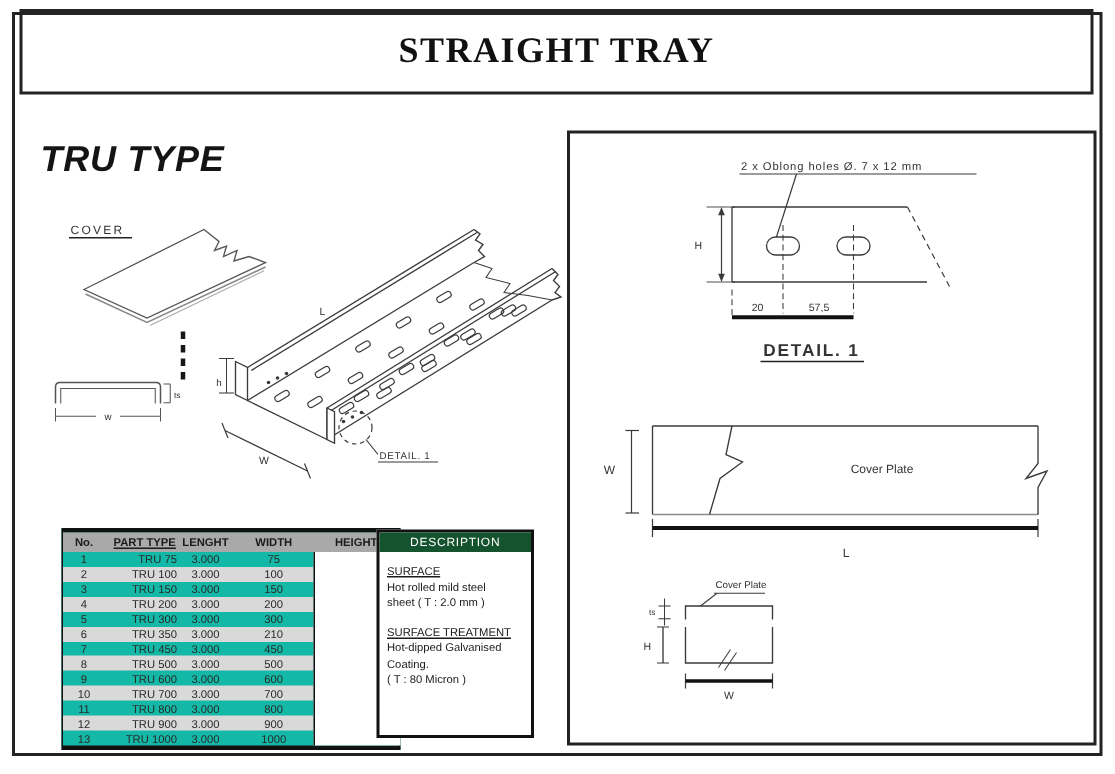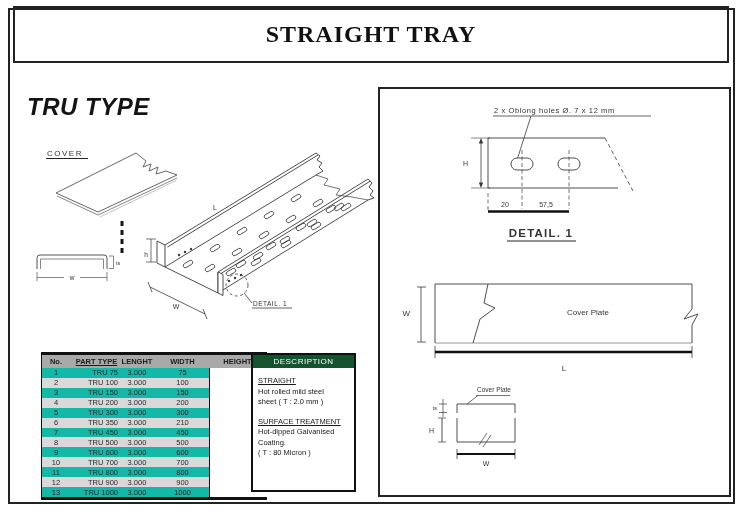--- a/index.html
+++ b/index.html
@@ -326,21 +326,21 @@
     <span style="top:32px">50</span>
     <span style="top:49px">75</span>
     <span style="top:65px">100</span>
     <span style="top:80px">150</span>
   </div>
 </div>
 
 <div class="abs desc-box">
   <div class="desc-head">DESCRIPTION</div>
   <div class="desc-body">
-    <div class="u">STRAIGHT</div>
+    <div class="u">SURFACE</div>
     <div>Hot rolled mild steel</div>
     <div>sheet ( T : 2.0 mm )</div>
     <div class="desc-gap"></div>
     <div class="u">SURFACE TREATMENT</div>
     <div>Hot-dipped Galvanised</div>
     <div>Coating.</div>
     <div>( T : 80 Micron )</div>
   </div>
 </div>
 

